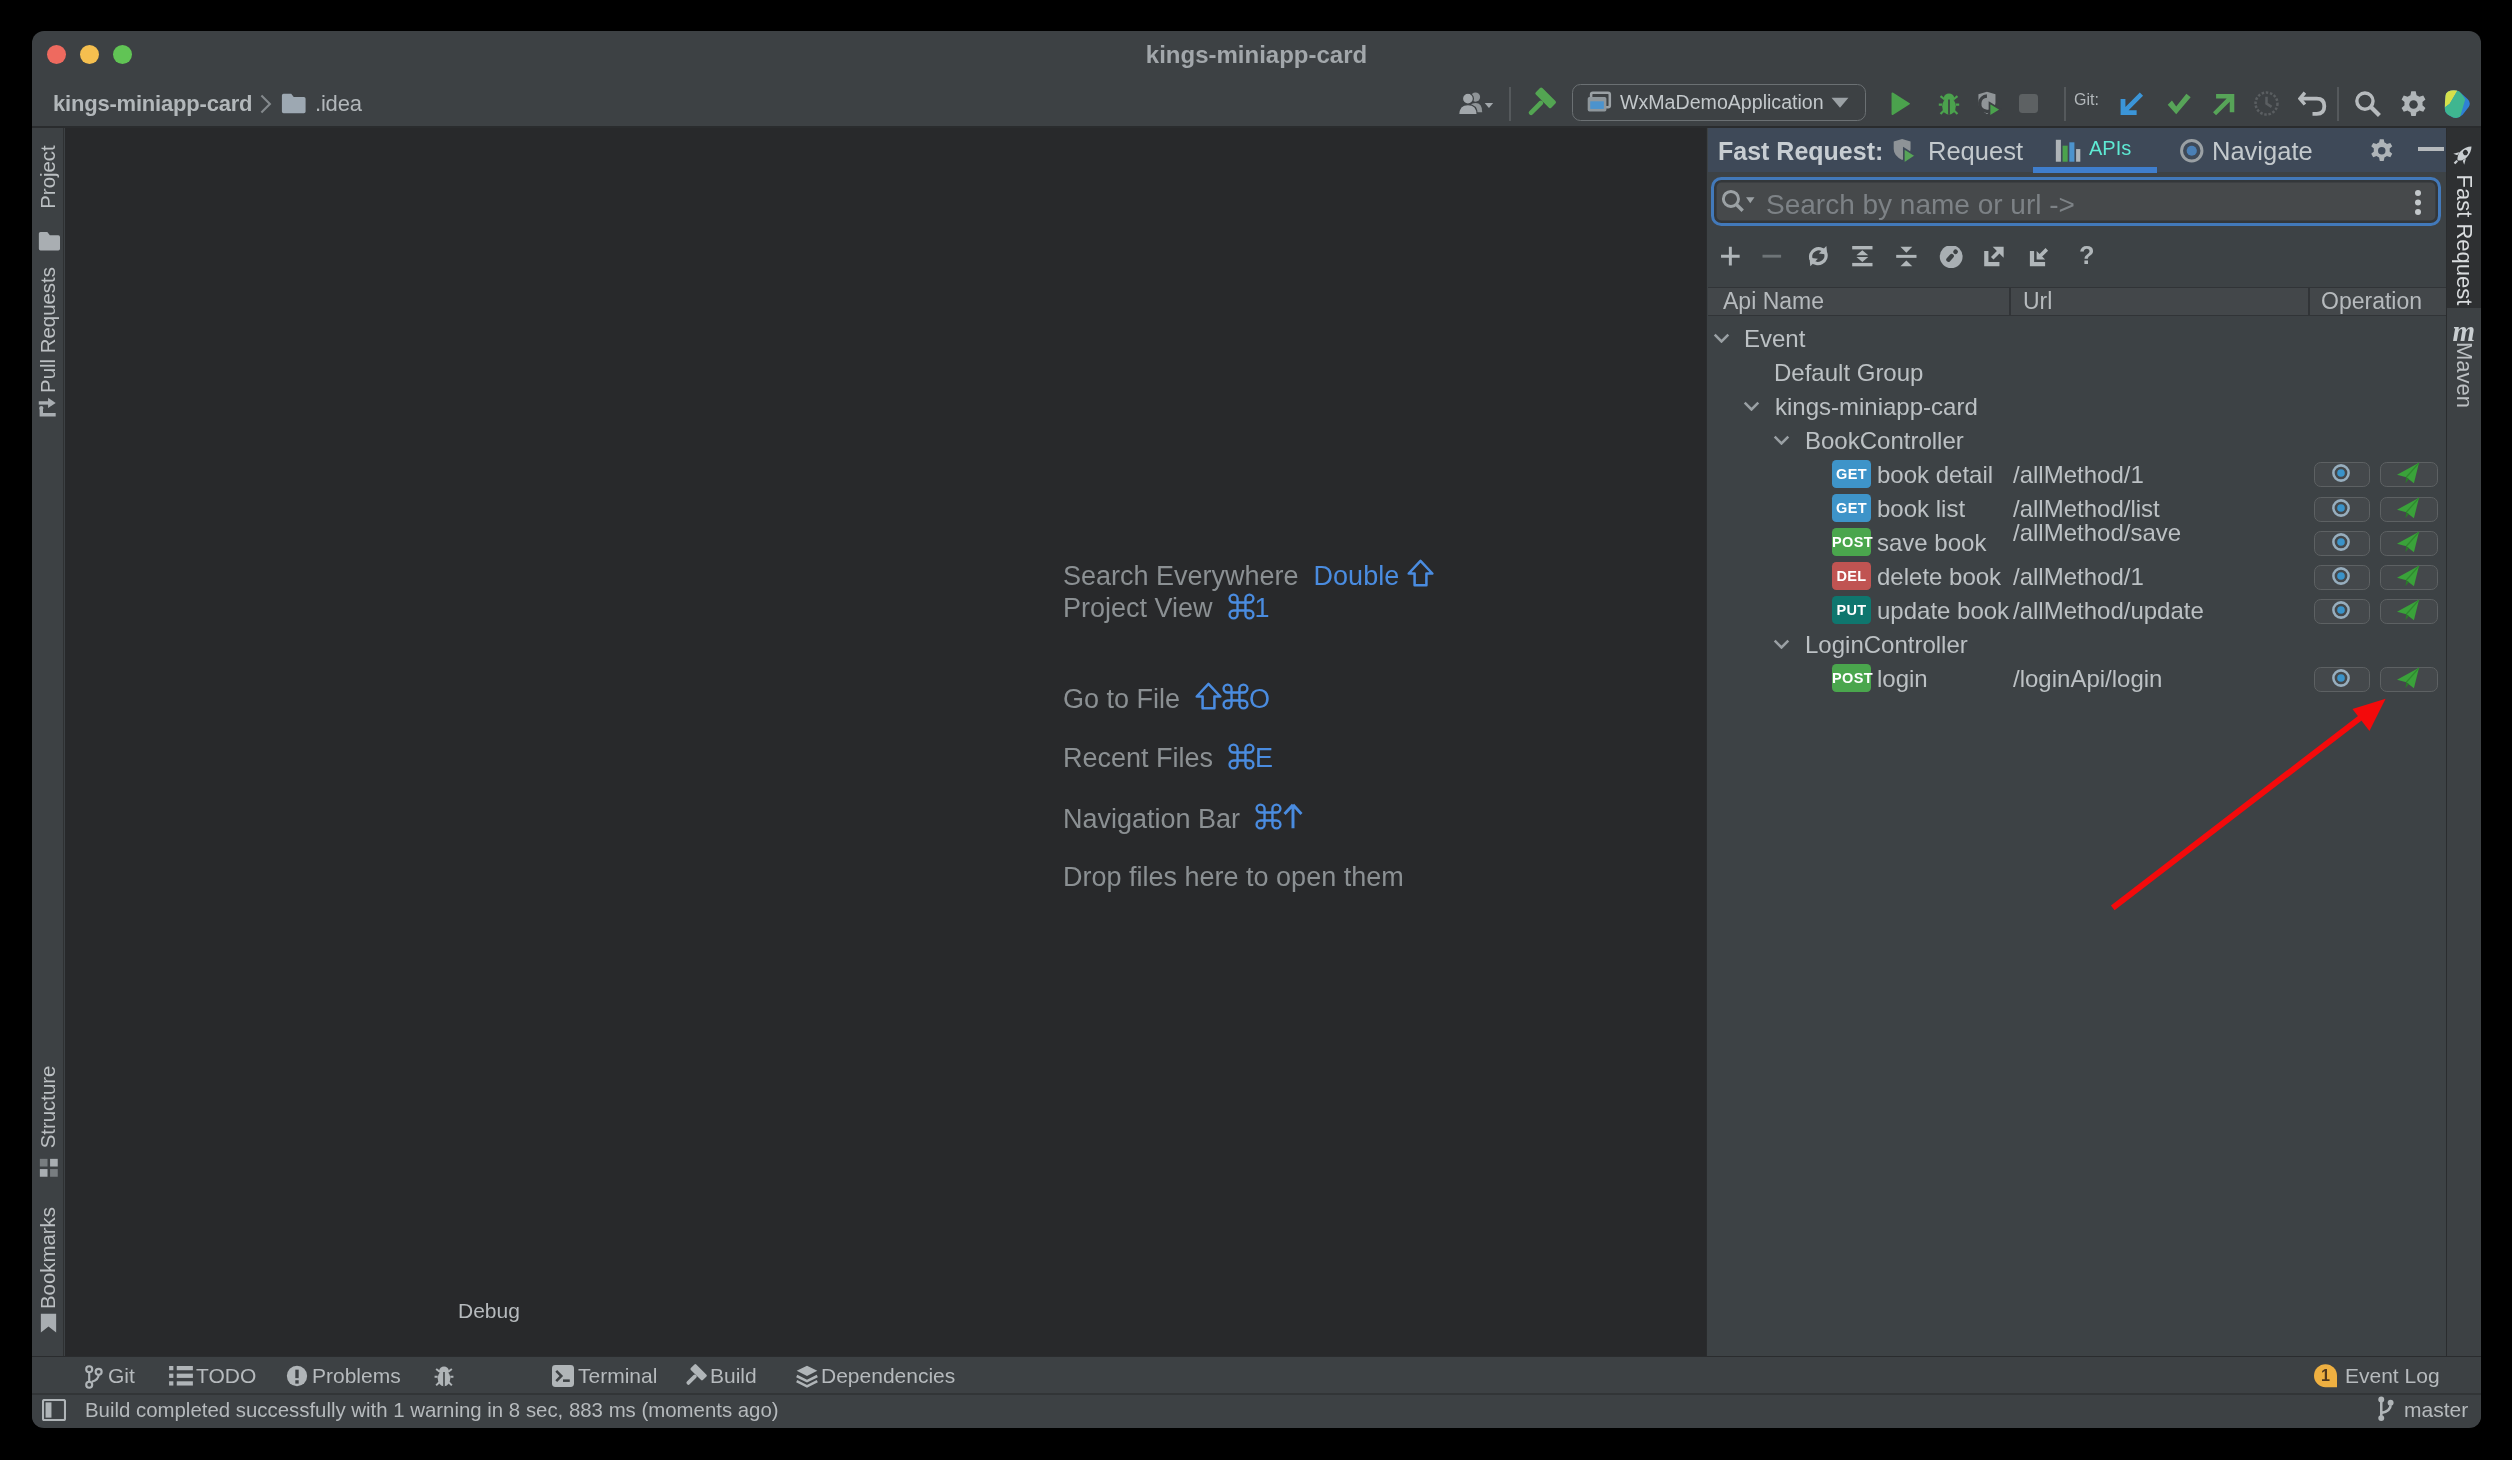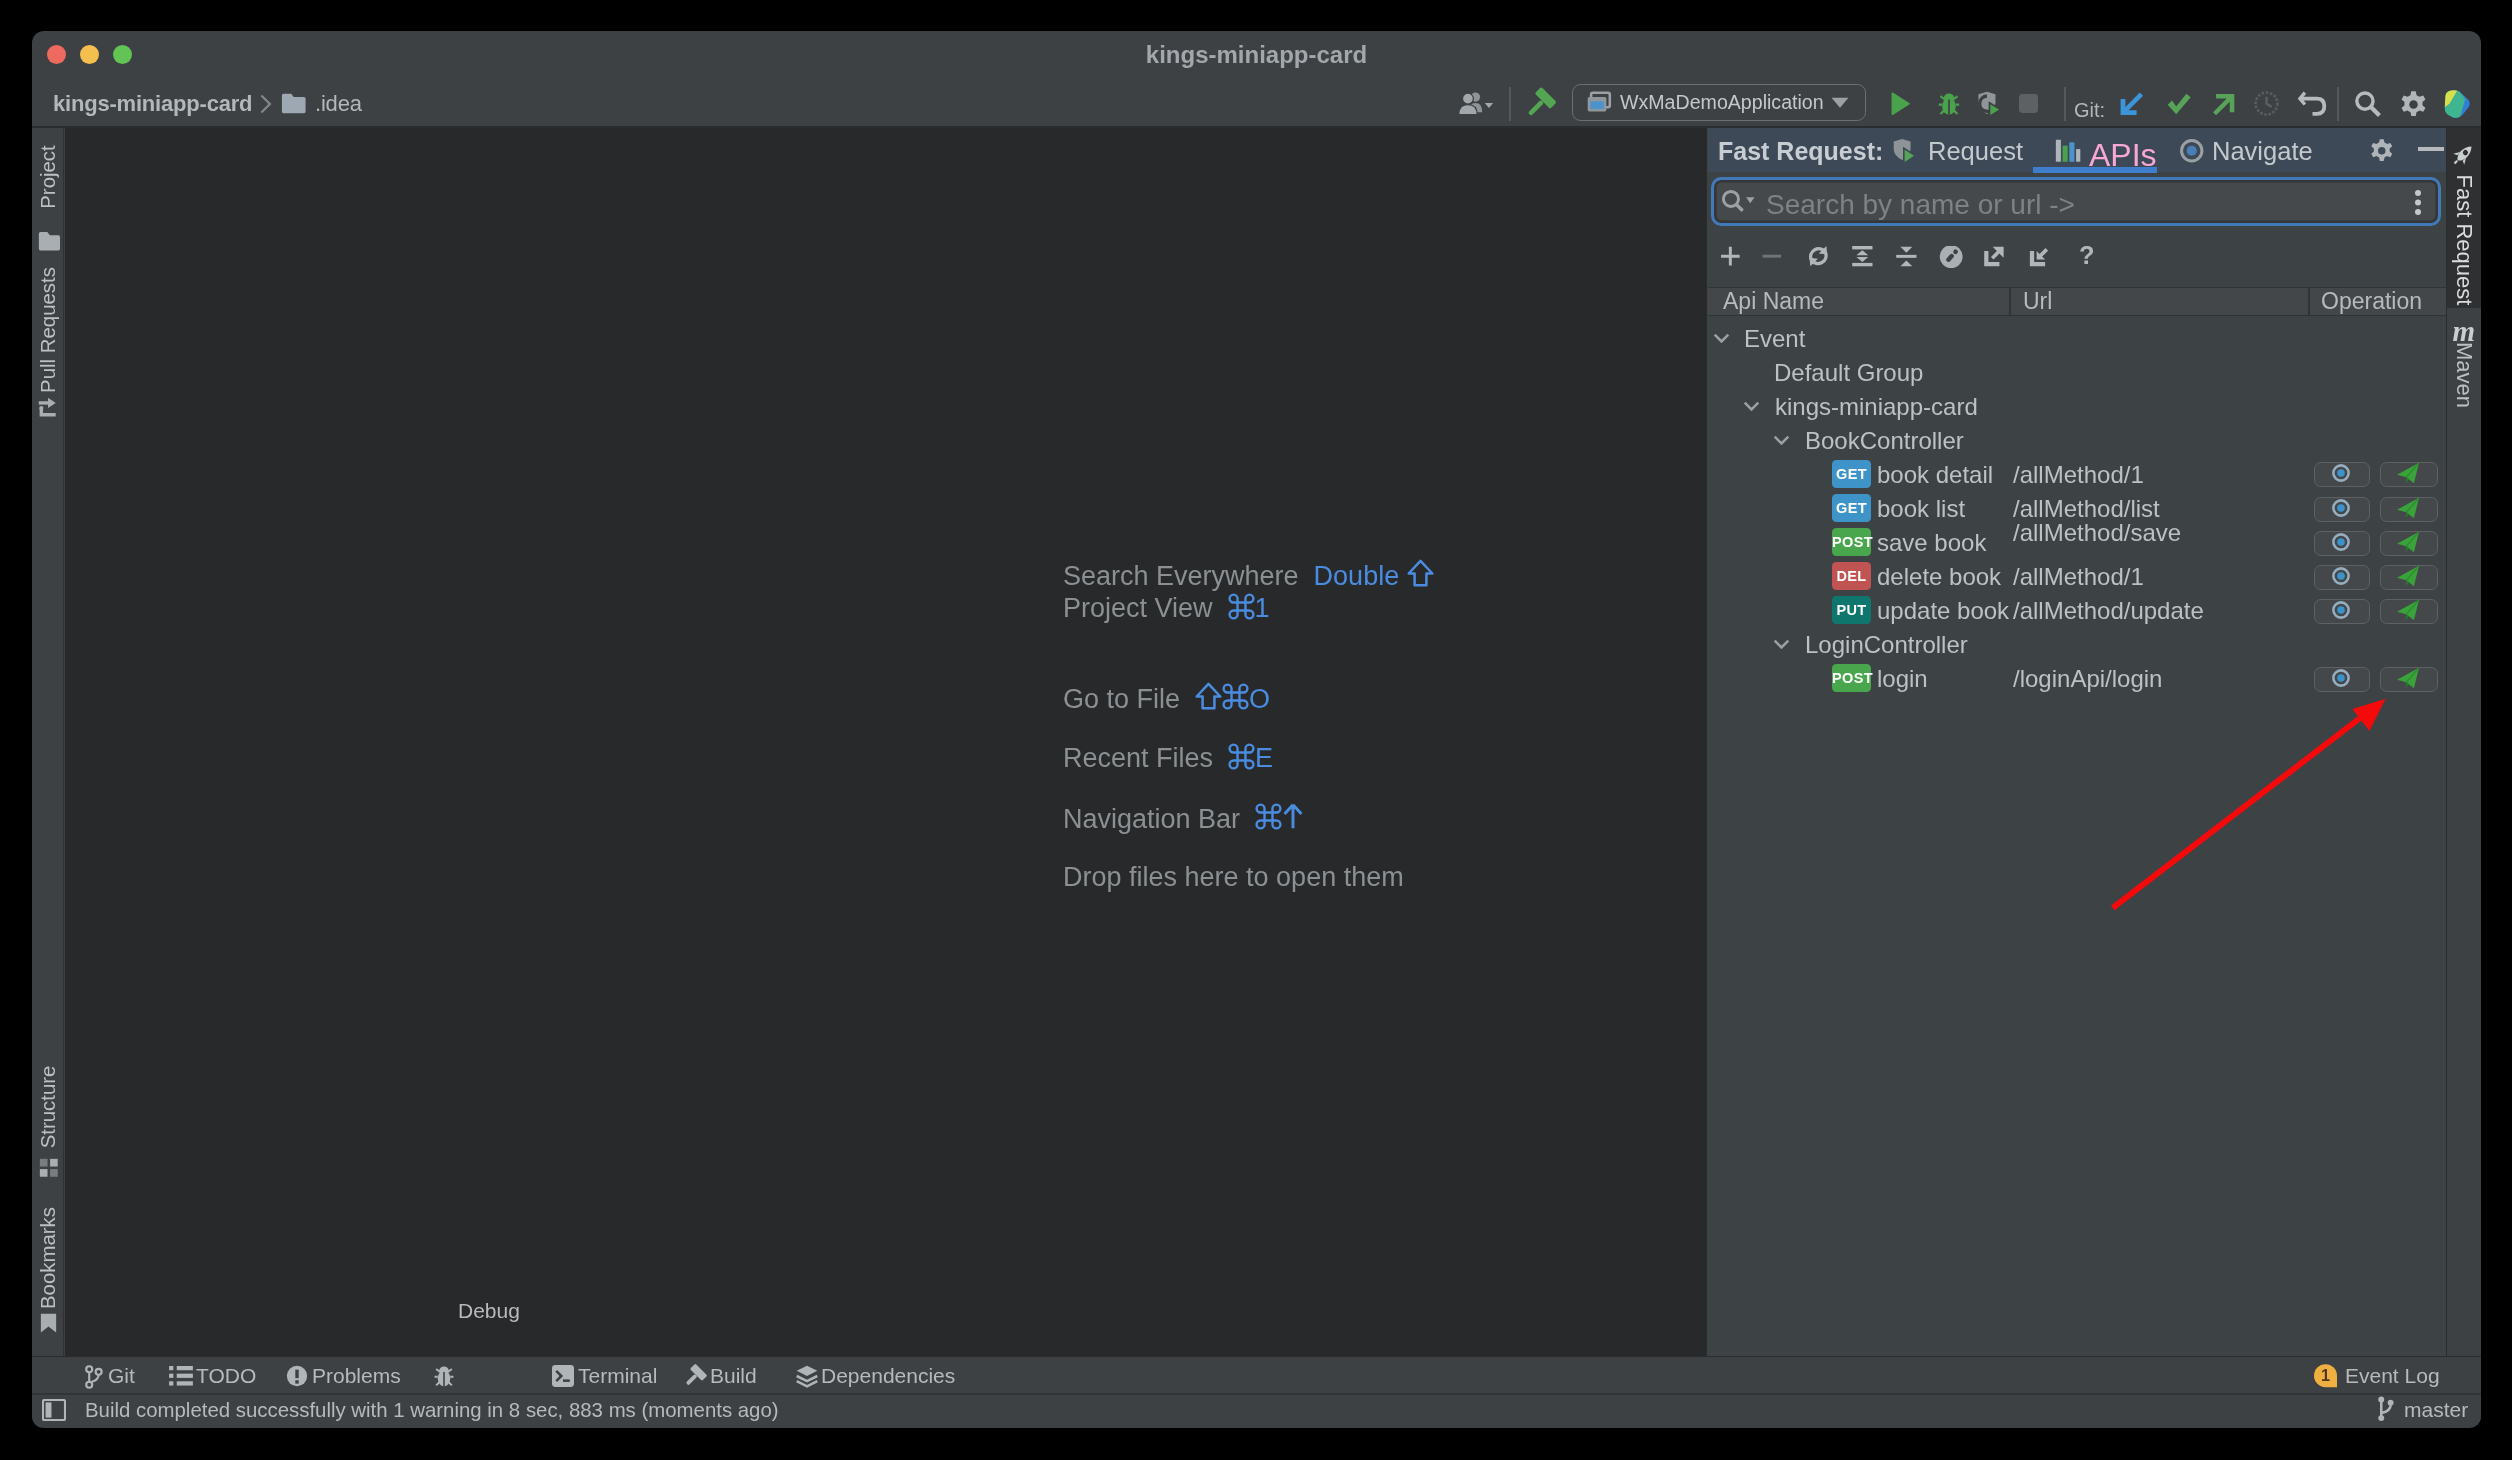--- a/index.html
+++ b/index.html
@@ -79,21 +79,21 @@
     <ellipse cx="14" cy="18" rx="8" ry="10" fill="#4ba24d"></ellipse>
     <line x1="14" y1="10" x2="14" y2="28" stroke="#3d4144" stroke-width="2"></line>
   </svg>
   <svg class="abs" style="left:1943px; top:59px;" width="29" height="29" viewBox="0 0 34 34">
     <path d="M14 2 L24 5 V15 q0 8 -10 13 q-10 -5 -10 -13 V5 z" fill="#909598"></path>
     <path d="M14 7 a9 9 0 1 0 9 12" fill="none" stroke="#3d4144" stroke-width="4"></path>
     <path d="M17 15 l13 8 l-13 8 z" fill="#4ba24d" stroke="#3d4144" stroke-width="2"></path>
   </svg>
   <div class="abs" style="left:1987px; top:63px; width:19px; height:19px; background:#5d6163; border-radius:3.4px;"></div>
   <div class="sep" style="left:2032px; top:56px; height:34px;"></div>
-  <div class="abs" style="left:2042px; top:60px; font-size:20px; color:#b2b7ba;margin-top:8px;">Git:</div>
+  <div class="abs" style="left:2042px; top:60px; font-size:16px; color:#b2b7ba;">Git:</div>
 
   <svg class="abs" style="left:2087px; top:60px;" width="27" height="27" viewBox="0 0 32 32">
     <path d="M26 2 L30 6 L12 24 L22 24 L22 30 L2 30 L2 10 L8 10 L8 20 z" fill="#3b95d8" transform="scale(0.95)"></path>
   </svg>
   <svg class="abs" style="left:2134px; top:61px;" width="25.5" height="24" viewBox="0 0 30 28">
     <path d="M2 15 L7 10 L12 17 L24 2 L29 6 L12 26 z" fill="#57a458"></path>
   </svg>
   <svg class="abs" style="left:2178px; top:60px;" width="27" height="27" viewBox="0 0 32 32">
     <path d="M6 2 L30 2 L30 26 L24 26 L24 12 L6 30 L2 26 L20 8 L6 8 z" fill="#57a458" transform="scale(0.9) translate(2,2)"></path>
   </svg>
@@ -184,21 +184,21 @@
     <path d="M12 1 L22 4 V13 q0 8 -10 13 q-10 -5 -10 -13 V4 z" fill="#8e9397"></path>
     <path d="M14 12 l14 9 l-14 9 z" fill="#57a458" stroke="#3e4958" stroke-width="2"></path>
   </svg>
   <div class="abs" style="left:1896px; top:106px; font-size:25.5px; color:#c3c9cd;">Request</div>
   <svg class="abs" style="left:2023px; top:107px;" width="27" height="25.5" viewBox="0 0 32 30">
     <rect x="1" y="2" width="6" height="26" fill="#aeb4b8"></rect>
     <rect x="9" y="9" width="6" height="19" fill="#4ba24d"></rect>
     <rect x="17" y="5" width="6" height="23" fill="#4c93cd"></rect>
     <rect x="25" y="13" width="5" height="15" fill="#aeb4b8"></rect>
   </svg>
-  <div class="abs" style="left:2057px; top:106px; font-size:32px; color:#f9a8d4;">APIs</div>
+  <div class="abs" style="left:2057px; top:106px; font-size:20px; color:#5eead4;">APIs</div>
   <div class="abs" style="left:2001px; top:136px; width:124px; height:6px; background:#3f7ecd;"></div>
   <svg class="abs" style="left:2147px; top:107px;" width="25.5" height="25.5" viewBox="0 0 30 30">
     <circle cx="15" cy="15" r="12" fill="none" stroke="#9aa0a4" stroke-width="3.5"></circle>
     <circle cx="15" cy="15" r="6" fill="#4a7fb5"></circle>
   </svg>
   <div class="abs" style="left:2180px; top:106px; font-size:25.5px; color:#c3c9cd;">Navigate</div>
   <svg class="abs" style="left:2337px; top:107px;" width="25.5" height="25.5" viewBox="0 0 34 34">
     <path fill="#aeb4b8" d="M14.4 1.5h5.2l1 4.6a11.6 11.6 0 0 1 3.3 1.9l4.5-1.5 2.6 4.5-3.5 3.1a11.6 11.6 0 0 1 0 3.8l3.5 3.1-2.6 4.5-4.5-1.5a11.6 11.6 0 0 1-3.3 1.9l-1 4.6h-5.2l-1-4.6a11.6 11.6 0 0 1-3.3-1.9l-4.5 1.5-2.6-4.5 3.5-3.1a11.6 11.6 0 0 1 0-3.8l-3.5-3.1 2.6-4.5 4.5 1.5a11.6 11.6 0 0 1 3.3-1.9z"></path>
     <circle cx="17" cy="17" r="5" fill="#3e4958"></circle>
   </svg>

